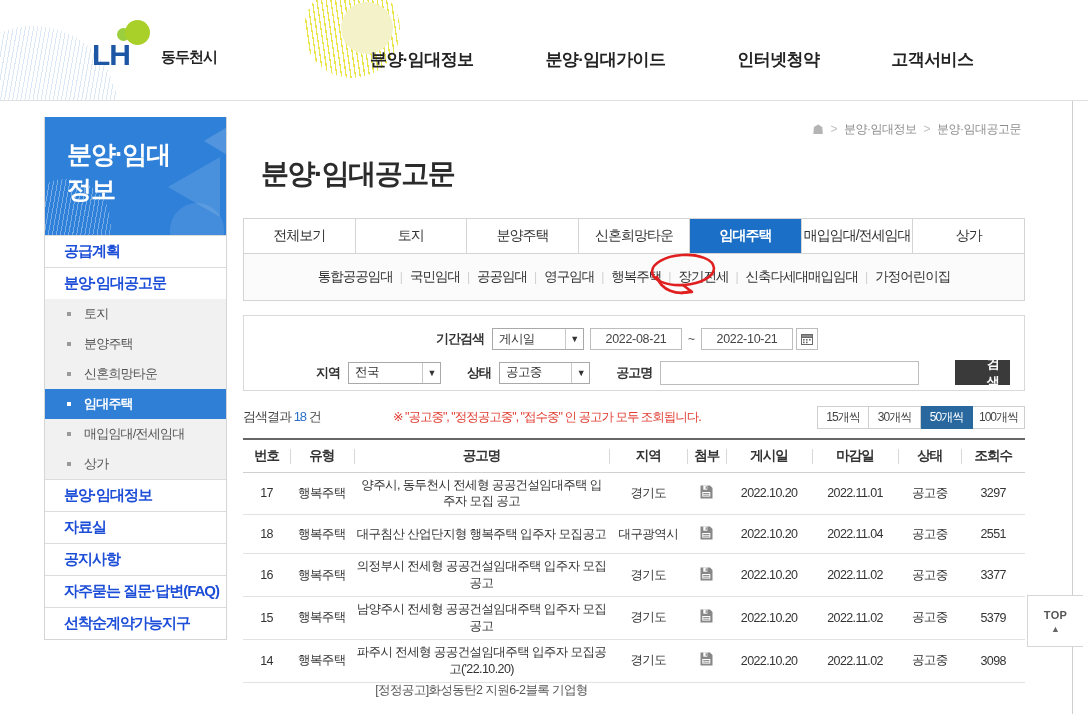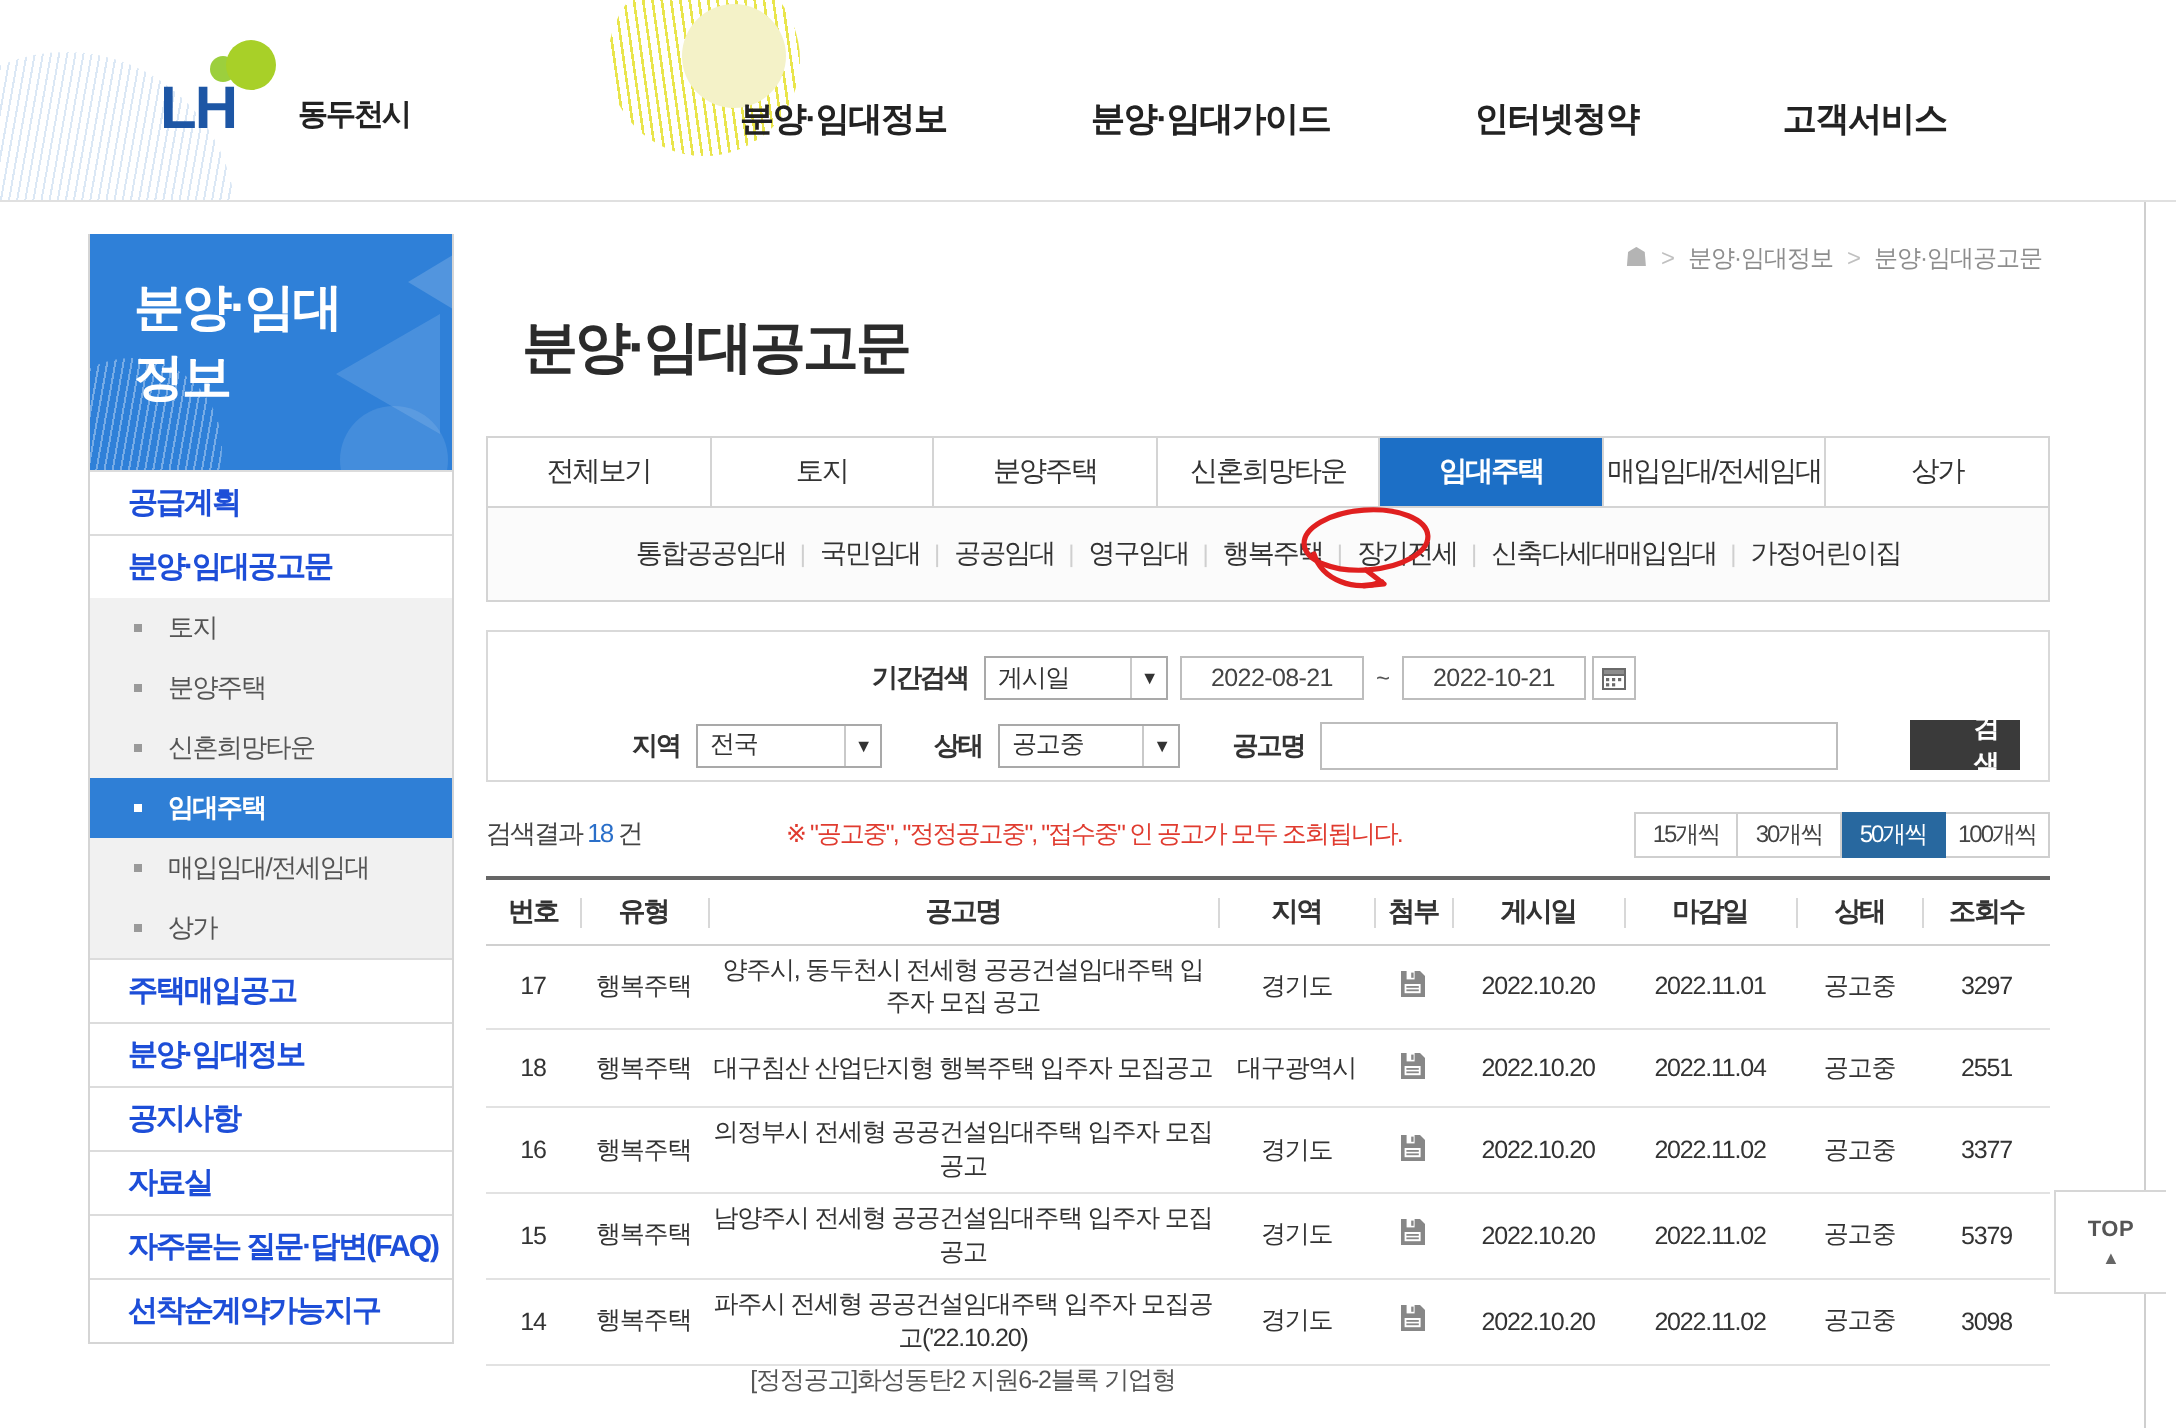--- a/index.html
+++ b/index.html
@@ -28,21 +28,21 @@
     position: absolute; left: 304px; top: -18px; width: 96px; height: 96px;
     border-radius: 50%;
     background: repeating-linear-gradient(82deg,
         #e9e54b 0px, #e9e54b 1.3px, transparent 1.3px, transparent 4.6px);
   }
   .hdr-circle-yellow-solid {
     position: absolute; left: 341px; top: 2px; width: 52px; height: 52px;
     border-radius: 50%; background: #f4f2c8;
   }
   .logo-wrap {
-    position: absolute; left: 80px; top: 22px;
+    position: absolute; left: 92px; top: 22px;
     display: flex; align-items: flex-end; gap: 7px;
   }
   .logo-mark { position: relative; width: 62px; height: 48px; }
   .logo-lh {
     position: absolute; left: 0; bottom: 0;
     font-size: 30px; font-weight: bold; color: #1d56a5;
     letter-spacing: -1px; line-height: 1;
   }
   .logo-dot-small {
     position: absolute; left: 25px; top: 6px;
@@ -362,30 +362,27 @@
         <span class="bullet"></span>
         <span>매입임대/전세임대</span>
       </div>
       <div class="sb-sub">
         <span class="bullet"></span>
         <span>상가</span>
       </div>
     </div>
 
     <div class="sb-item">
-      <span>주택매입공고</span>
+      <span>분양·임대정보</span>
     </div>
     <div class="sb-item">
-      <span>분양·임대정보</span>
+      <span>자료실</span>
     </div>
     <div class="sb-item">
       <span>공지사항</span>
-    </div>
-    <div class="sb-item">
-      <span>자료실</span>
     </div>
     <div class="sb-item">
       <span>자주묻는 질문·답변(FAQ)</span>
     </div>
     <div class="sb-item">
       <span>선착순계약가능지구</span>
     </div>
   </aside>
 
   <main class="content">

